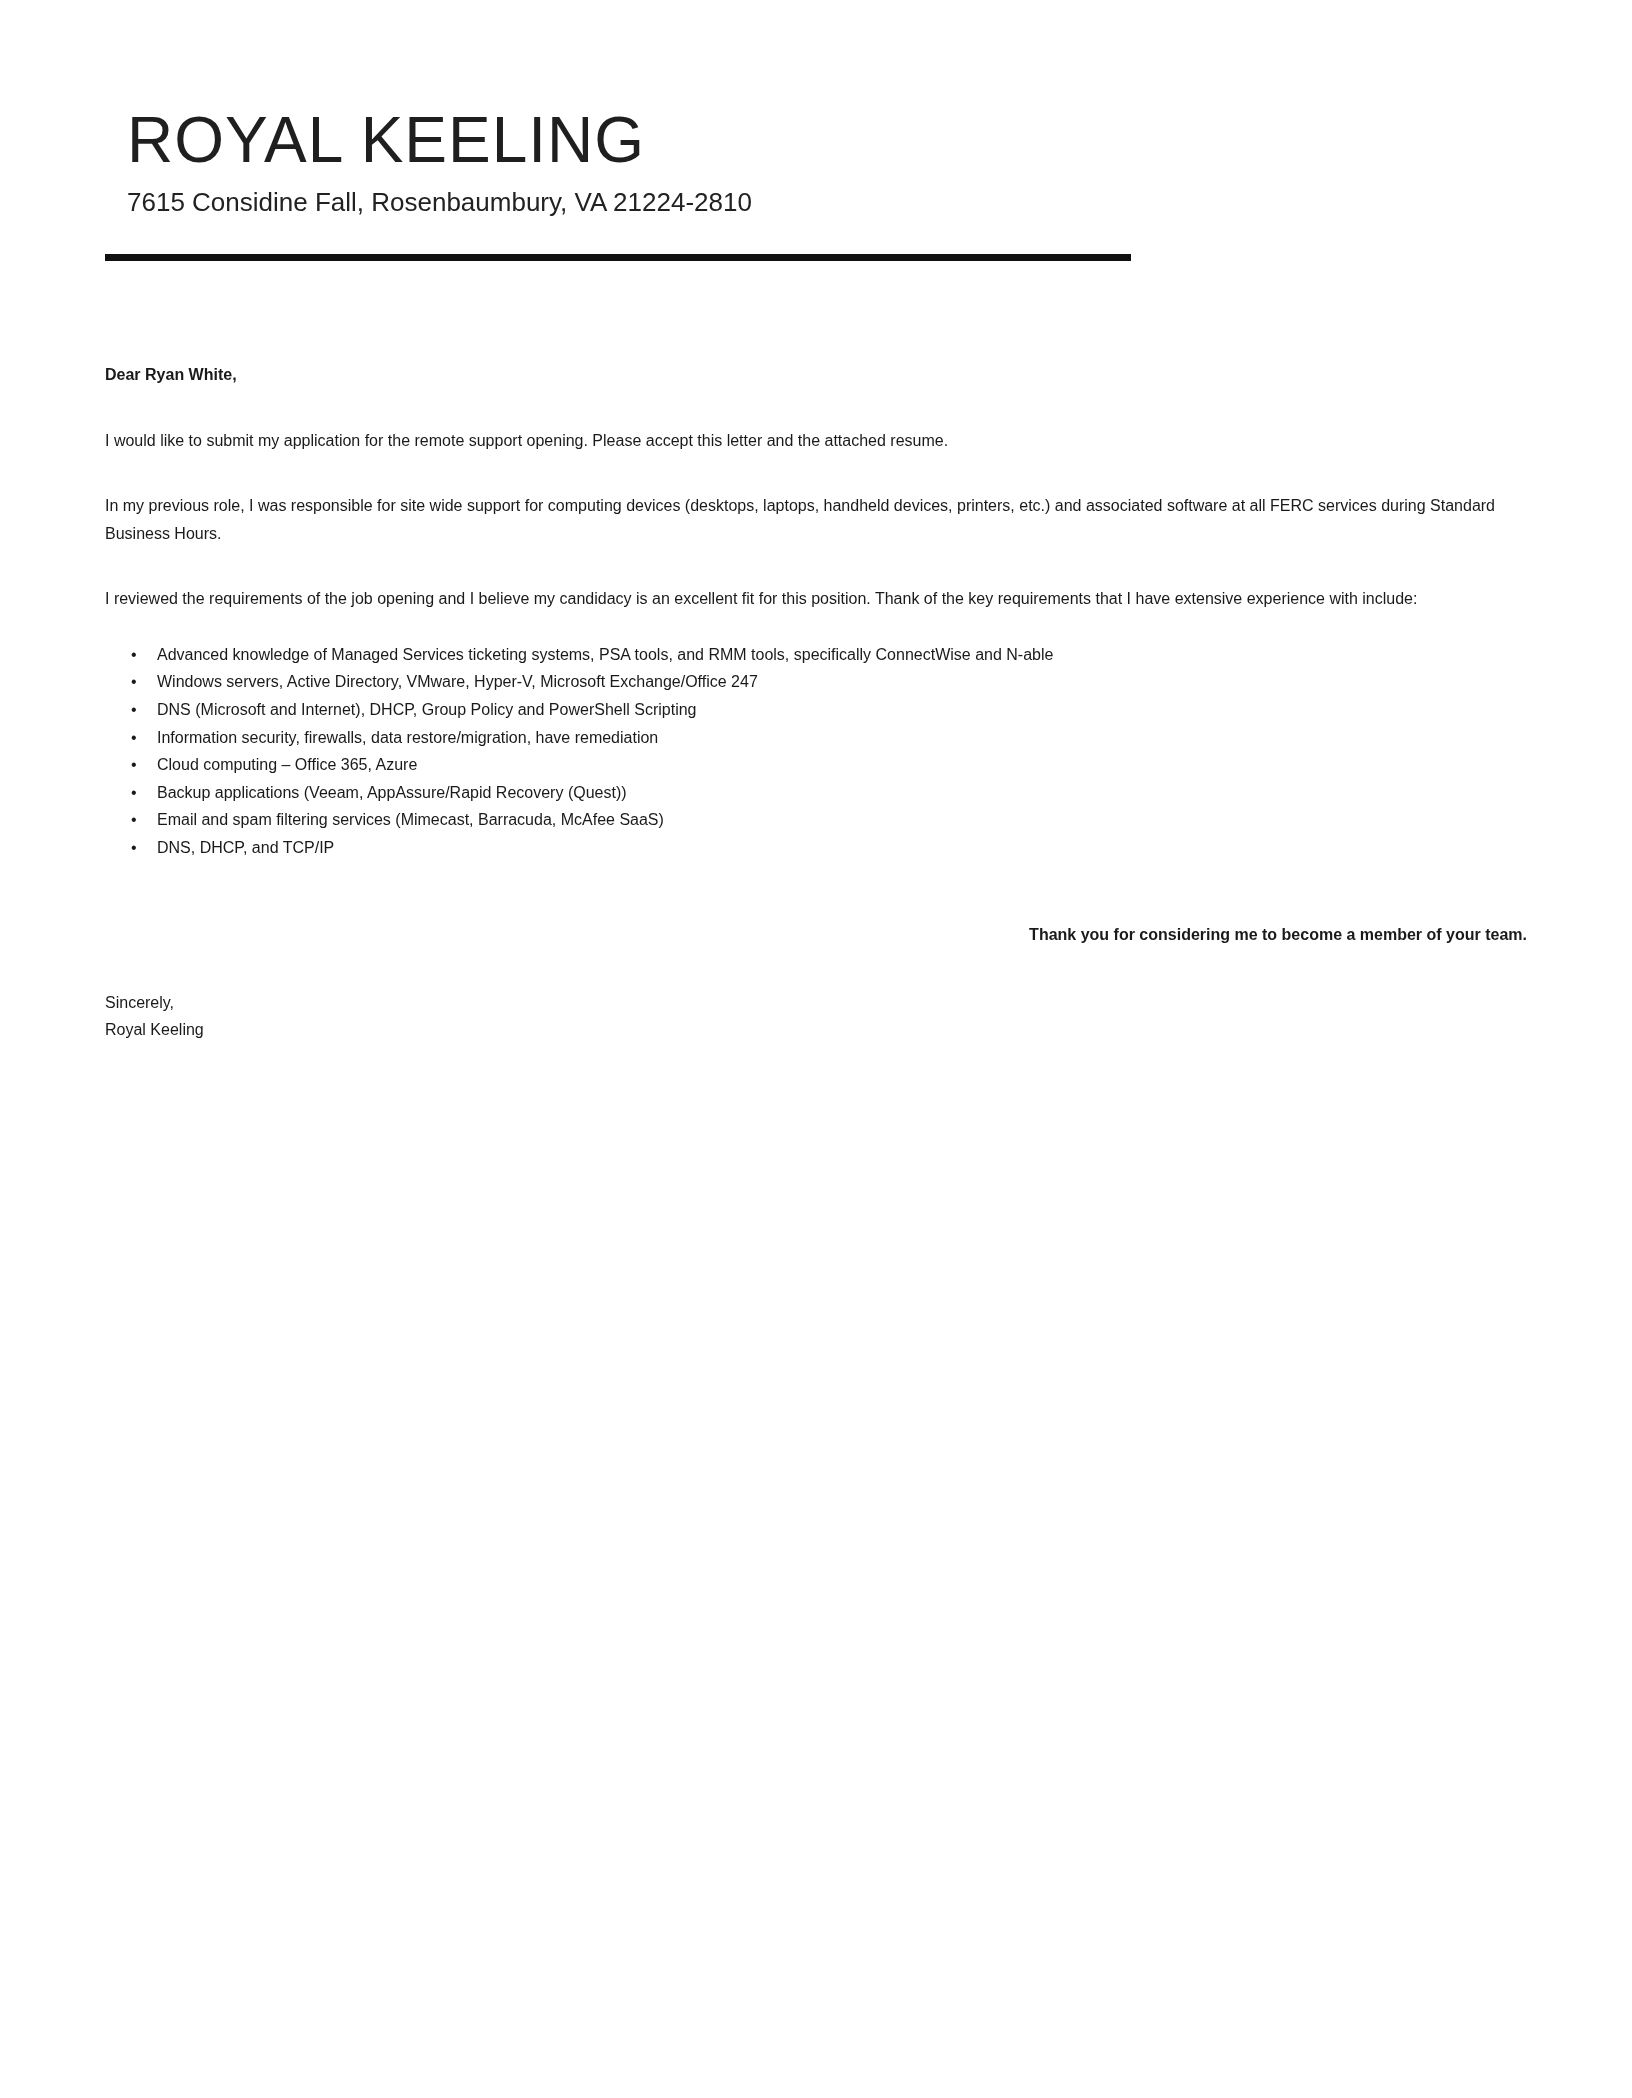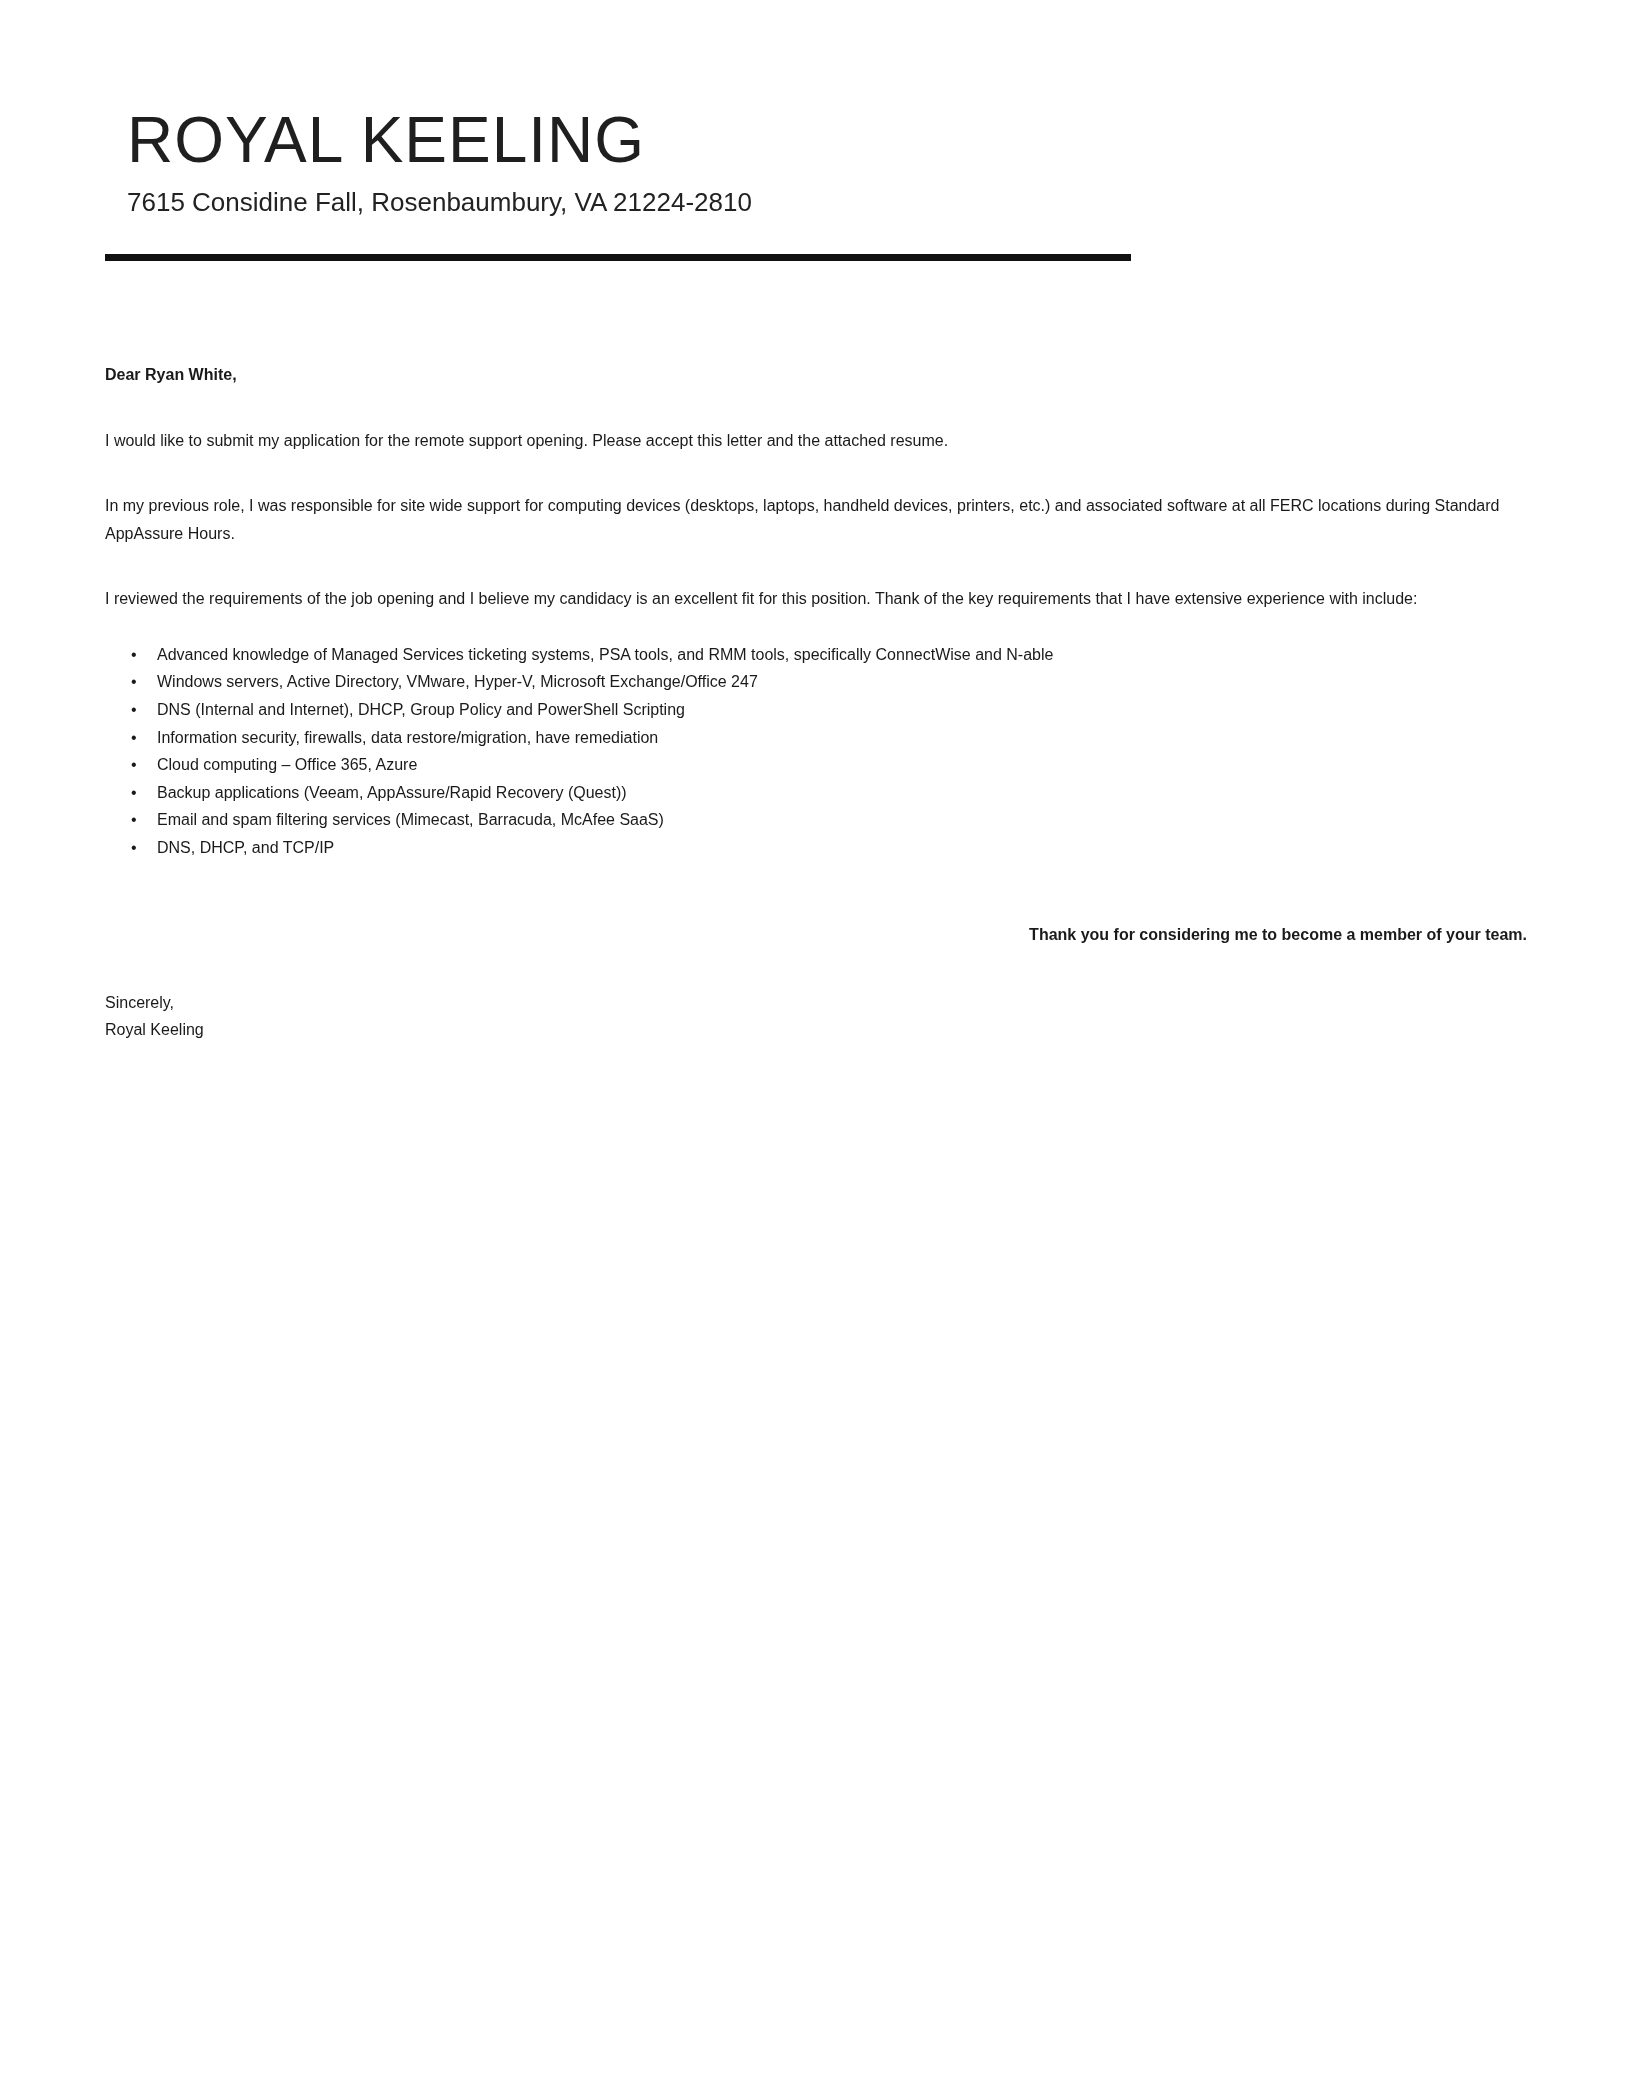--- a/index.html
+++ b/index.html
@@ -93,28 +93,28 @@
   </header>
 
   <div class="rule"></div>
 
   <main class="body-text">
 
     <p class="salutation">Dear Ryan White,</p>
 
     <p class="para">I would like to submit my application for the remote support opening. Please accept this letter and the attached resume.</p>
 
-    <p class="para">In my previous role, I was responsible for site wide support for computing devices (desktops, laptops, handheld devices, printers, etc.) and associated software at all FERC locations during Standard AppAssure Hours.</p>
+    <p class="para">In my previous role, I was responsible for site wide support for computing devices (desktops, laptops, handheld devices, printers, etc.) and associated software at all FERC services during Standard Business Hours.</p>
 
     <p class="para">I reviewed the requirements of the job opening and I believe my candidacy is an excellent fit for this position. Thank of the key requirements that I have extensive experience with include:</p>
 
     <ul class="req-list">
       <li>Advanced knowledge of Managed Services ticketing systems, PSA tools, and RMM tools, specifically ConnectWise and N-able</li>
       <li>Windows servers, Active Directory, VMware, Hyper-V, Microsoft Exchange/Office 247</li>
-      <li>DNS (Internal and Internet), DHCP, Group Policy and PowerShell Scripting</li>
+      <li>DNS (Microsoft and Internet), DHCP, Group Policy and PowerShell Scripting</li>
       <li>Information security, firewalls, data restore/migration, have remediation</li>
       <li>Cloud computing – Office 365, Azure</li>
       <li>Backup applications (Veeam, AppAssure/Rapid Recovery (Quest))</li>
       <li>Email and spam filtering services (Mimecast, Barracuda, McAfee SaaS)</li>
       <li>DNS, DHCP, and TCP/IP</li>
     </ul>
 
     <p class="closing-thanks">Thank you for considering me to become a member of your team.</p>
 
     <div class="signoff">

